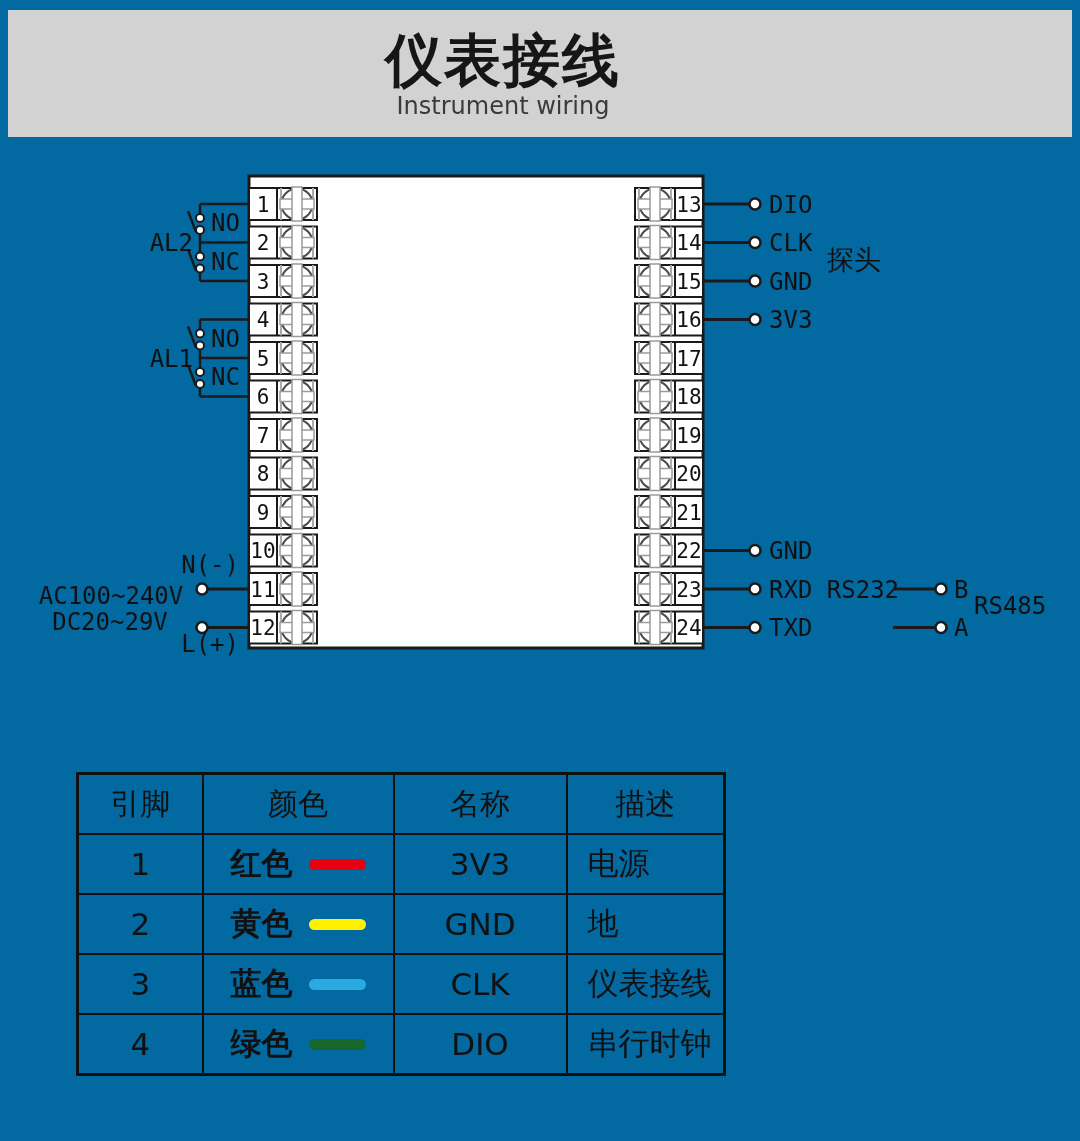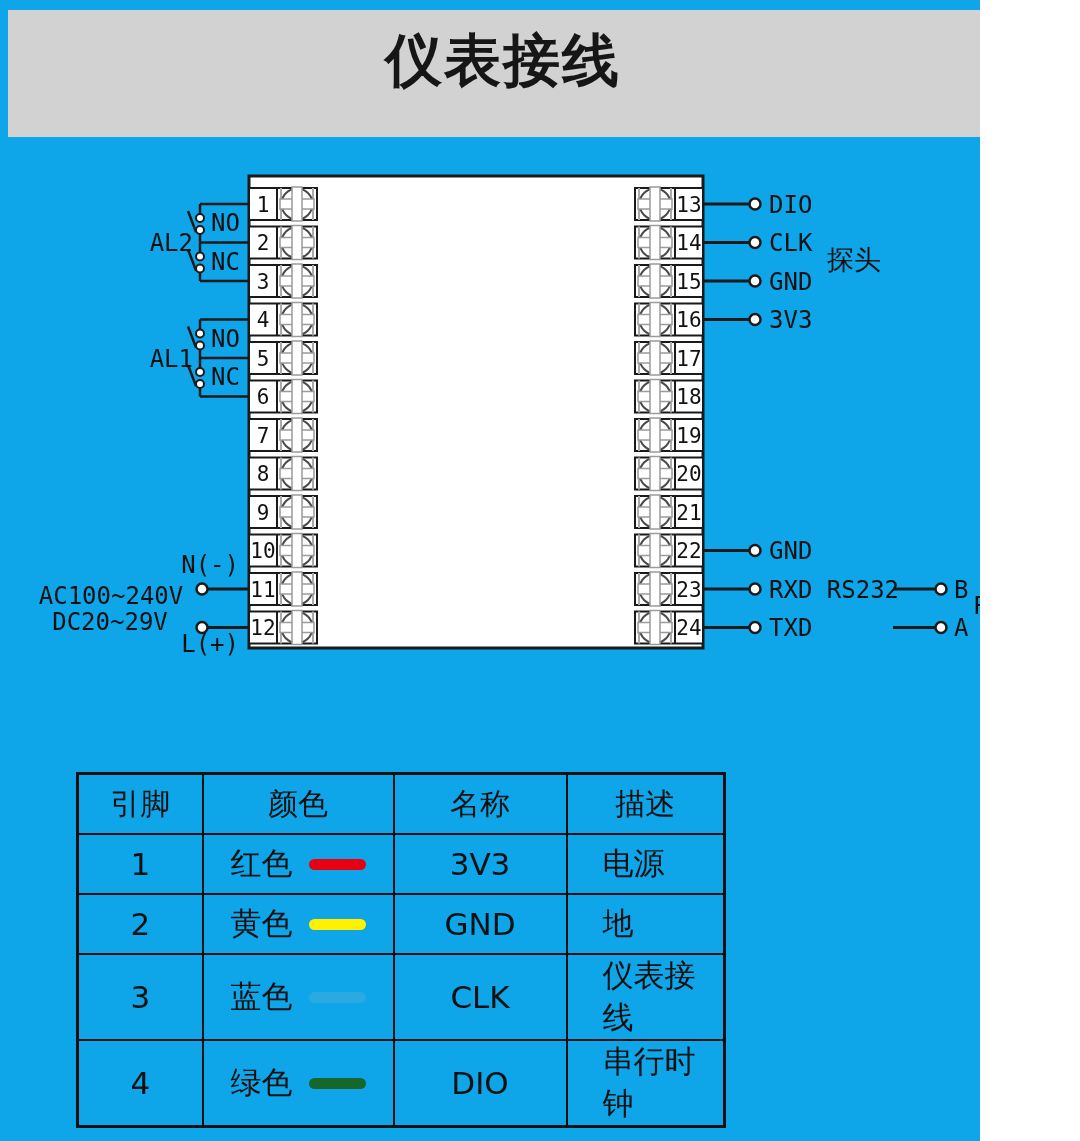--- a/index.html
+++ b/index.html
@@ -1,16 +1,16 @@
 <!DOCTYPE html>
 <html><head>
 <meta charset="utf-8">
 <style>
   html,body{margin:0;padding:0;background:#fff;}
-  #page{position:relative;width:980px;height:1141px;background:#0ea5e9;overflow:hidden;
+  #page{position:relative;width:1080px;height:1141px;background:#0369a1;overflow:hidden;
         font-family:"DejaVu Sans","Liberation Sans",sans-serif;color:#111;}
 
   
   .hdr{position:absolute;left:8px;top:10px;width:1064px;height:127px;background:#d2d2d2;}
   .hdr-inner{box-sizing:border-box;width:100%;height:100%;padding-top:22px;padding-right:74px;text-align:center;}
   .hdr-title{font-size:57px;font-weight:bold;line-height:1.0;color:#161616;letter-spacing:2px;}
   .hdr-sub{font-size:24px;color:#3a3a3a;margin-top:5px;line-height:1.0;}
 
   
   svg{position:absolute;left:0;top:150px;}
@@ -29,32 +29,33 @@
   .cjk{font-family:"DejaVu Sans","Liberation Sans",sans-serif;font-size:27px;fill:#111;}
   .mid{text-anchor:middle;} .end{text-anchor:end;}
 
   
   .tbl-title{position:absolute;left:78px;top:733px;font-size:37px;font-weight:bold;color:#111;}
   table.pin-table{position:absolute;left:76px;top:772px;border-collapse:collapse;table-layout:fixed;
                   border:3px solid #111;}
   .pin-table td,.pin-table th{border:2px solid #111;height:58px;text-align:center;
                   font-size:31px;font-weight:normal;color:#111;padding:0;}
   .pin-table th{font-size:30px;}
-  .pin-table td.desc{text-align:left;padding-left:35px;}
-  .crow{display:flex;align-items:center;justify-content:center;gap:16px;}
+  .pin-table td.desc{text-align:left;padding-left:20px;}
+  .crow{display:flex;align-items:center;justify-content:center;gap:16px;font-weight:bold;}
   .crow svg{position:static;}
 </style>
 </head>
 <body>
 
 <div id="page">
 
   <div class="hdr">
     <div class="hdr-inner">
       <div class="hdr-title">仪表接线</div>
+      <div class="hdr-sub">Instrument wiring</div>
     </div>
   </div>
 
   <svg width="1080" height="580" viewBox="0 150 1080 580">
     <defs>
       <g id="screw">
         <circle class="screw-c" r="15.5"></circle>
         <rect class="screw-bar" x="-17" y="-5" width="34" height="10"></rect>
         <rect class="screw-bar" x="-5" y="-17" width="10" height="34"></rect>
       </g>

